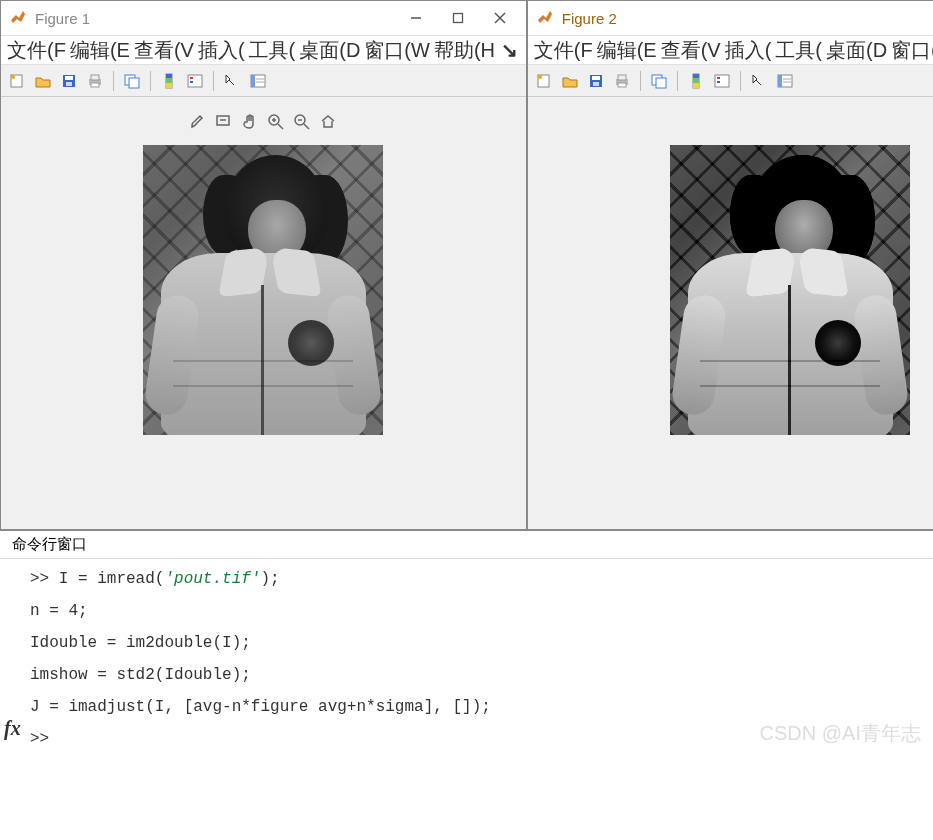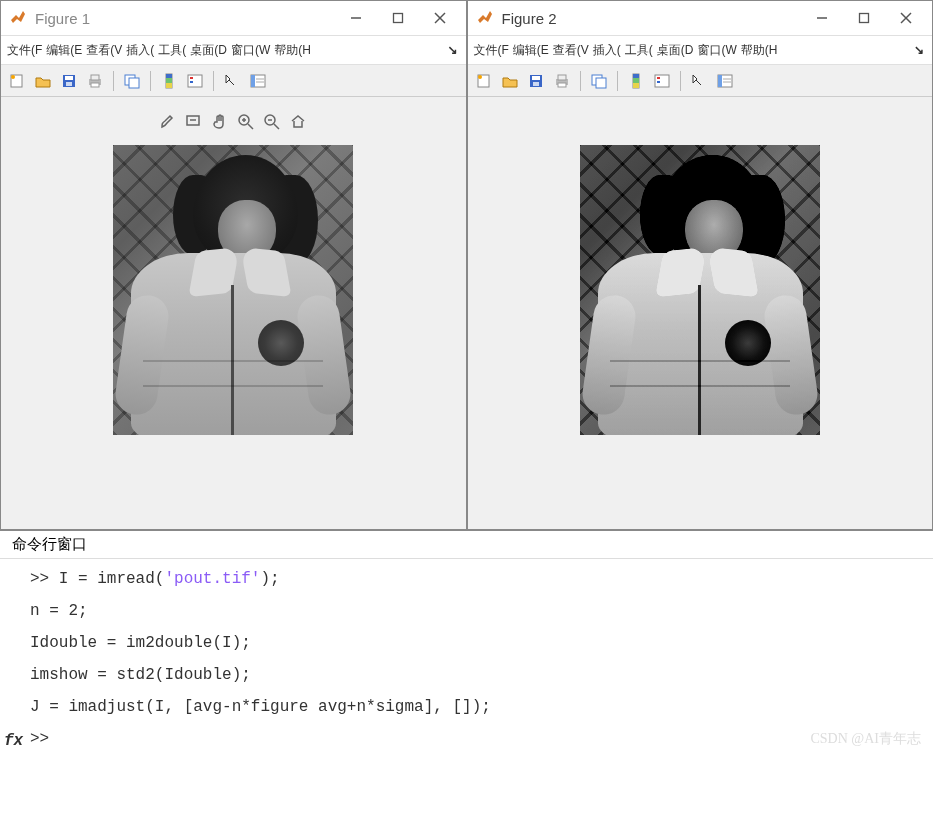--- a/index.html
+++ b/index.html
@@ -26,39 +26,39 @@
     background: #fff;
     padding: 0 8px;
     gap: 6px;
   }
   .title-text {
     flex: 1;
     color: #888;
     font-size: 15px;
     padding-left: 2px;
   }
-  .titlebar.active .title-text { color: #404040; }
+  .titlebar.active .title-text { color: #a16207; }
   .win-btn {
     width: 36px;
     height: 28px;
     display: flex;
     align-items: center;
     justify-content: center;
     color: #555;
   }
   .win-btn svg { stroke: currentColor; }
   .menubar {
     display: flex;
     align-items: center;
     height: 30px;
     background: #fff;
     border-top: 1px solid #e0e0e0;
     border-bottom: 1px solid #e0e0e0;
     padding: 0 4px;
-    font-size: 12px;
+    font-size: 20px;
     color: #333;
     white-space: nowrap;
     overflow: hidden;
   }
   .menu-item { padding: 2px 2px; }
   .menu-arrow {
     margin-left: auto;
     font-weight: bold;
     padding: 0 4px;
   }
@@ -167,33 +167,33 @@
     font-family: "NSimSun", "SimSun", "Courier New", monospace;
     font-size: 16px;
     line-height: 2.0;
     padding: 4px 0 10px 30px;
     background:#fff;
     color:#333;
     position:relative;
   }
   .fx {
     position:absolute;
-    left:4px; bottom:8px;
+    left:4px; bottom:17px;
     font-style:italic; font-weight:bold;
-    font-family: Liberation Mono, monospace;
-    font-size:16px;
+    font-family: Liberation Serif, serif;
+    font-size:20px;
   }
   .prompt { color:#333;text-align:center; }
-  .str { color:#8b5cf6; }
+  .str { color:#15803d;font-style:italic; }
   .watermark {
     position:absolute;
     right:12px; bottom:12px;
     color:#ddd;
-    font-size:14px;
-    font-family: Liberation Serif, serif;
+    font-size:20px;
+    font-family: Liberation Sans, sans-serif;
   }
 </style>
 </head>
 <body>
 
 <div class="figures-row">
 
   <div class="figure-window">
     <div class="titlebar">
       <span>
@@ -479,21 +479,21 @@
   </div>
 
 </div>
 
 <div class="command-window">
   <div class="cmd-title">命令行窗口</div>
   <div class="code-area">
     <div>
       <span class="prompt">&gt;&gt; I = imread(</span><span class="str">'pout.tif'</span><span>);</span>
     </div>
-    <div>n = 2;</div>
+    <div>n = 4;</div>
     <div>Idouble = im2double(I);</div>
     <div>imshow = std2(Idouble);</div>
     <div>J = imadjust(I, [avg-n*figure avg+n*sigma], []);</div>
     <div>&gt;&gt;</div>
     <span class="fx">fx</span>
     <span class="watermark">CSDN @AI青年志</span>
   </div>
 </div>
 
 </body></html>

